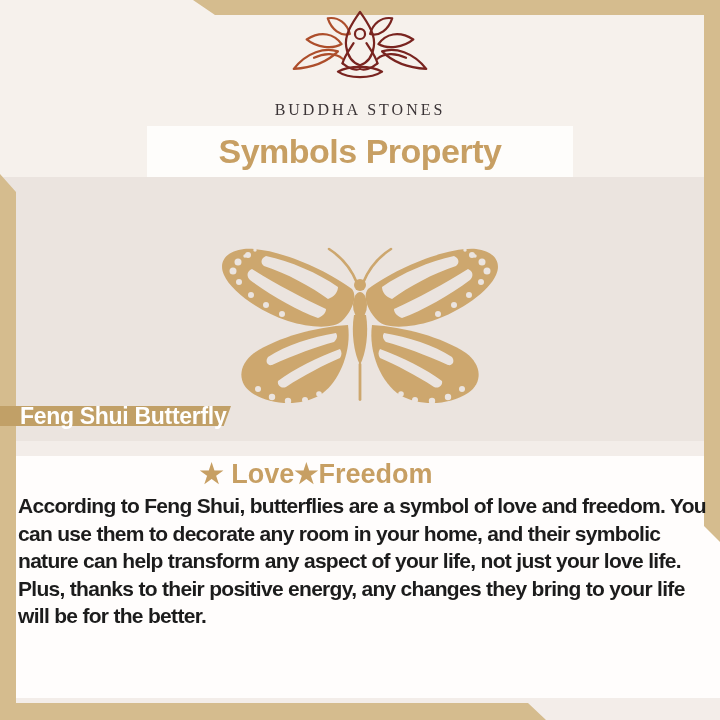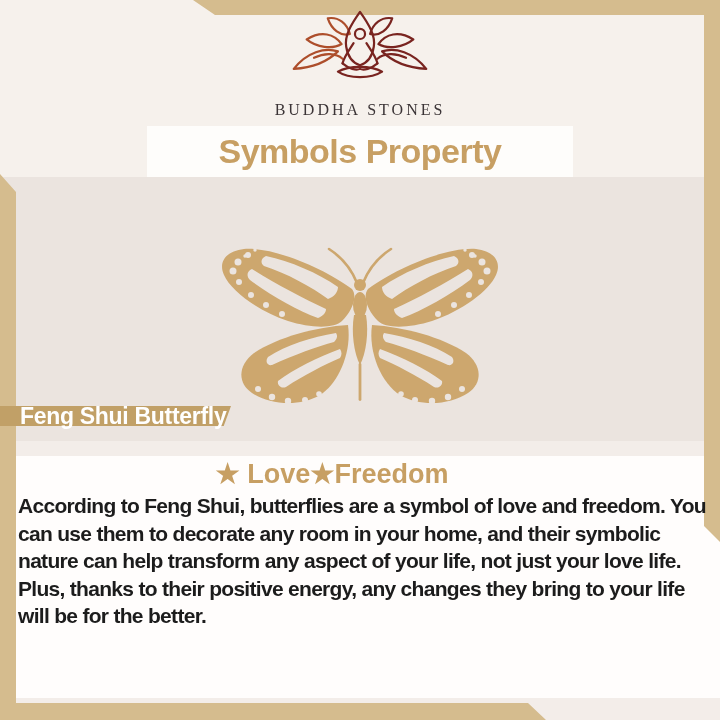--- a/index.html
+++ b/index.html
@@ -67,21 +67,21 @@
     position:absolute; left:0; top:406px; width:231px; height:20px;
     background:var(--label-tan);
     clip-path:polygon(0 0, 231px 0, 219px 33px, 0 33px);
     display:flex; align-items:center;
   }
   .symbol-label span{
     padding-left:20px; color:#fff; font-size:23px; font-weight:bold; letter-spacing:-0.3px;
   }
   
   .tagline{
-    position:absolute; left:16px; top:458px; width:632px; text-align:center;
+    position:absolute; left:0; top:458px; width:632px; text-align:center;
     font-size:27px; font-weight:bold; color:var(--gold-text); letter-spacing:0px;
   }
   .description{
     position:absolute; left:18px; top:492px; width:696px;
     font-size:21px; font-weight:700; letter-spacing:-0.7px; line-height:27.5px;
     color:var(--text-dark);
   }
 </style>
 </head>
 <body>

